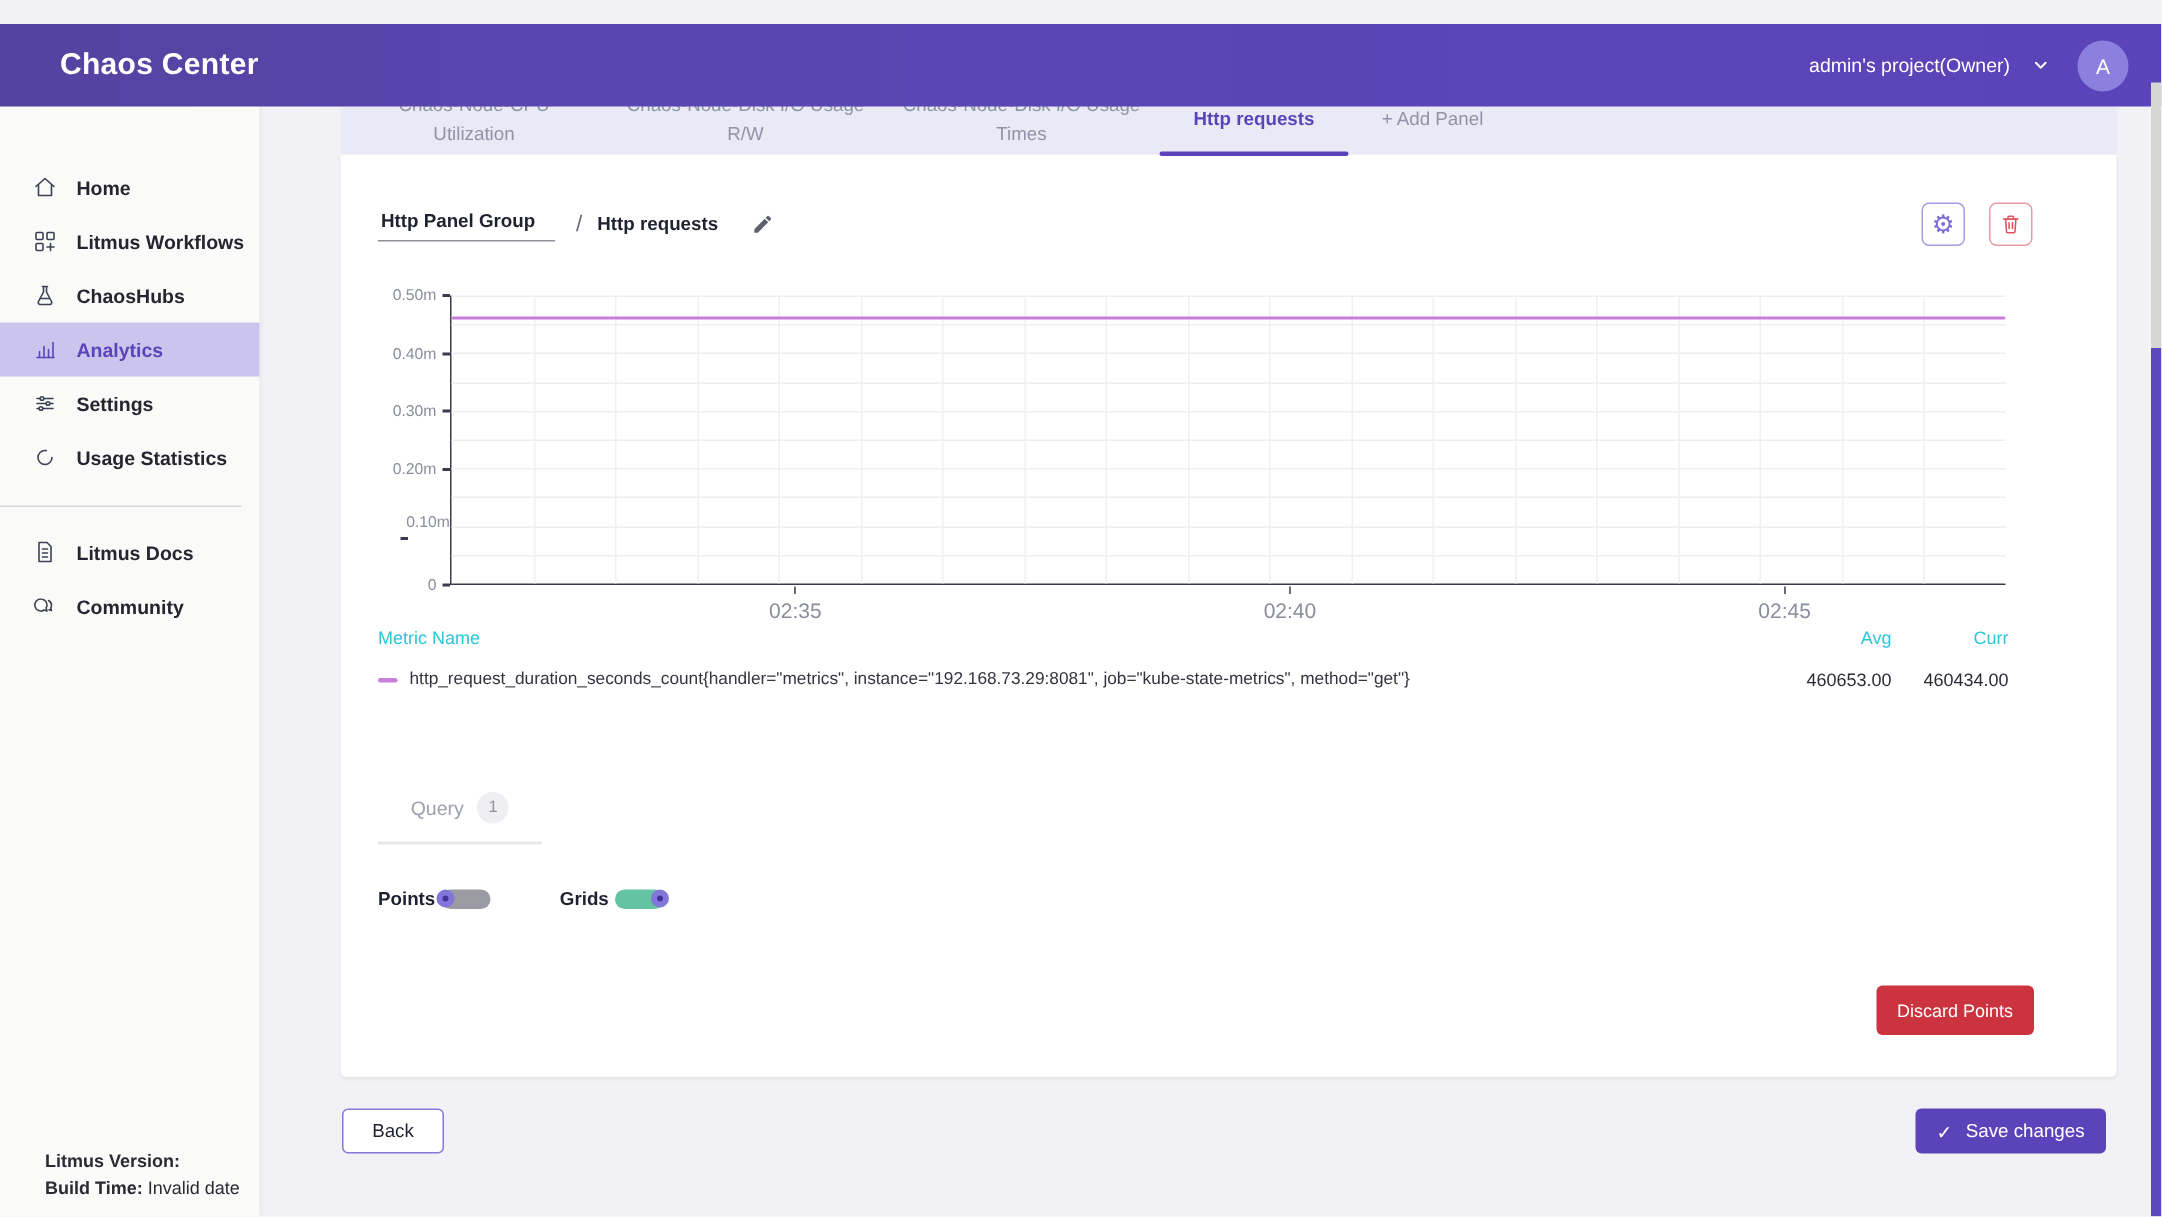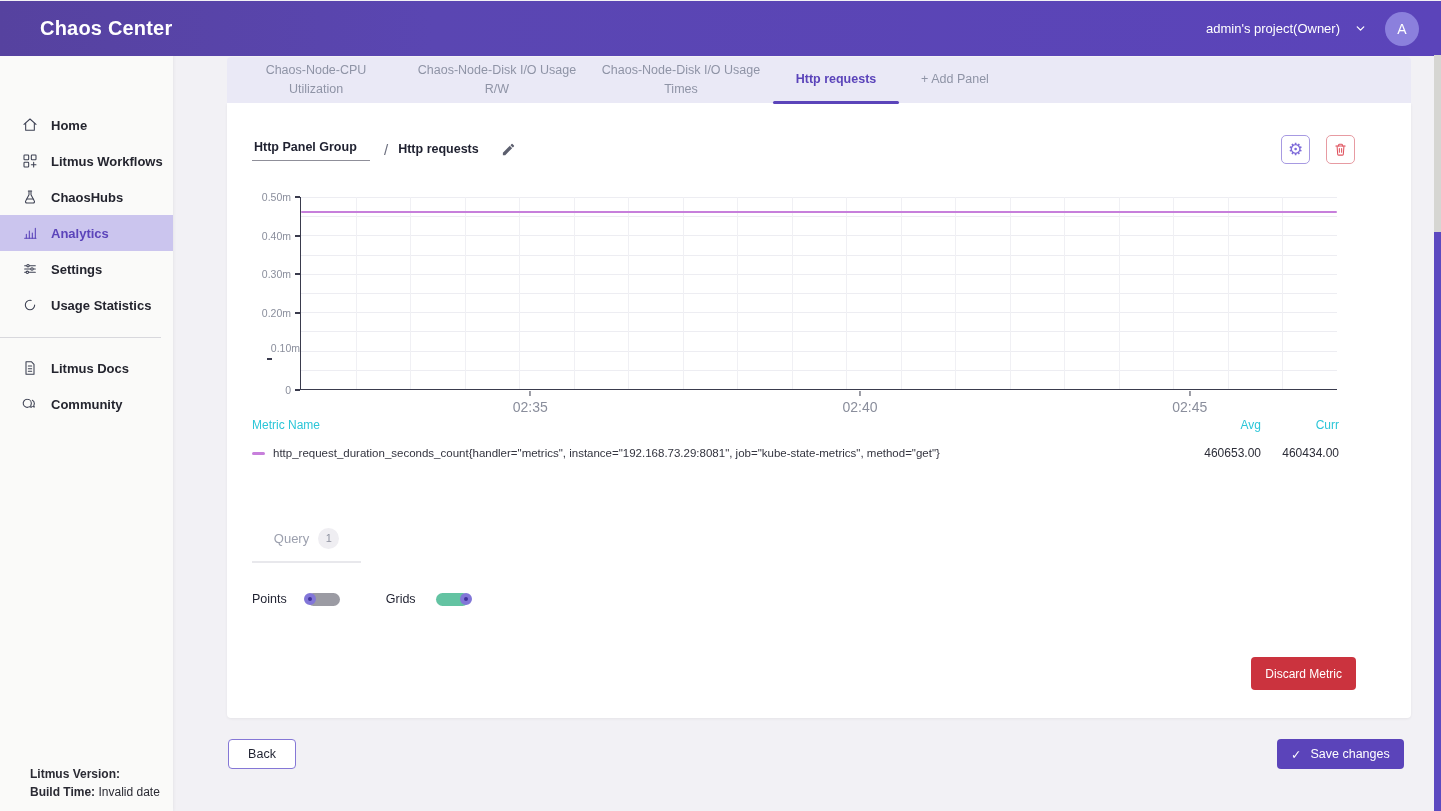--- a/index.html
+++ b/index.html
@@ -1,21 +1,21 @@
 <!DOCTYPE html>
 <html><head>
 <meta charset="utf-8">
 <style>
   * { margin:0; padding:0; box-sizing:border-box; }
   html,body { width:1441px; height:811px; }
   body { font-family:"Liberation Sans", sans-serif; background:#f2f1f5; overflow:hidden; }
   .app { position:relative; width:1441px; height:811px; background:#f2f1f5; overflow:hidden; }
 
   
-  .header { position:absolute; top:1px; left:0; width:1441px; height:55px;
+  .header { position:absolute; top:16px; left:0; width:1441px; height:55px;
     background:linear-gradient(90deg,#56429f 0%, #5a46b2 30%, #5b44ba 100%);
     display:flex; align-items:center; justify-content:space-between; padding:0 22px 0 40px; z-index:30; }
   .app-title { color:#fff; font-size:20px; font-weight:bold; letter-spacing:.2px; }
   .header-right { display:flex; align-items:center; gap:18px; }
   .project-select { display:flex; align-items:center; gap:14px; color:#fff; font-size:13px; cursor:pointer; }
   .avatar { width:34px; height:34px; border-radius:50%; background:#8b80dd; color:#fff; font-size:14px;
     display:flex; align-items:center; justify-content:center; }
 
   
   .sidebar { position:absolute; top:55px; left:0; width:173px; bottom:0; background:#fafaf9;
@@ -80,21 +80,21 @@
   
   .etabs { position:absolute; left:25px; top:412px; display:flex; height:48px; }
   .etab { width:109px; display:flex; align-items:center; justify-content:center; gap:9px;
     font-size:13px; color:#9ca0ae; cursor:pointer; border-bottom:2px solid #e8e8ec; }
   .etab .badge { width:21px; height:21px; border-radius:50%; background:#efeef2; color:#8d92a0;
     font-size:11px; display:flex; align-items:center; justify-content:center; }
   .etab.active { color:#5b44ba; font-weight:bold; border-bottom:3px solid #6a52cc; width:113px; }
 
   
   .toggles { position:absolute; left:25px; top:489px; display:flex; gap:46px; align-items:center; }
-  .toggle-field { display:flex; align-items:center; gap:20px; font-size:12.5px; color:#1f2130; }
+  .toggle-field { display:flex; align-items:center; gap:4px; font-size:12.5px; color:#1f2130;font-weight:bold; }
   .switch { position:relative; width:33px; height:13px; border-radius:7px; cursor:pointer; }
   .switch.off { background:#9b9ba3; }
   .switch.on { background:#63c3a2; }
   .switch .thumb { position:absolute; top:50%; transform:translateY(-50%); width:12px; height:12px;
     border-radius:50%; background:#40339b; border:4px solid #8276d8; }
   .switch.off .thumb { left:-3px; }
   .switch.on .thumb { right:-3px; }
 
   .discard-btn { position:absolute; right:55px; top:554px; height:33px; padding:0 14px; background:#cb333e;
     color:#fff; font-size:12px; border:none; border-radius:4px; cursor:pointer; font-family:"Liberation Sans",sans-serif; }
@@ -337,21 +337,21 @@
           </span>
       </div>
       <div class="toggle-field">
         <span>Grids</span>
         <span class="switch on">
             <span class="thumb"></span>
           </span>
       </div>
     </div>
 
-    <button class="discard-btn">Discard Metric</button>
+    <button class="discard-btn">Discard Points</button>
   </div>
 
   <button class="back-btn">Back</button>
   <button class="save-btn">
     <span>✓</span>
     <span>Save changes</span>
   </button>
 
   <div class="scrollbar">
     <div class="scroll-thumb"></div>

